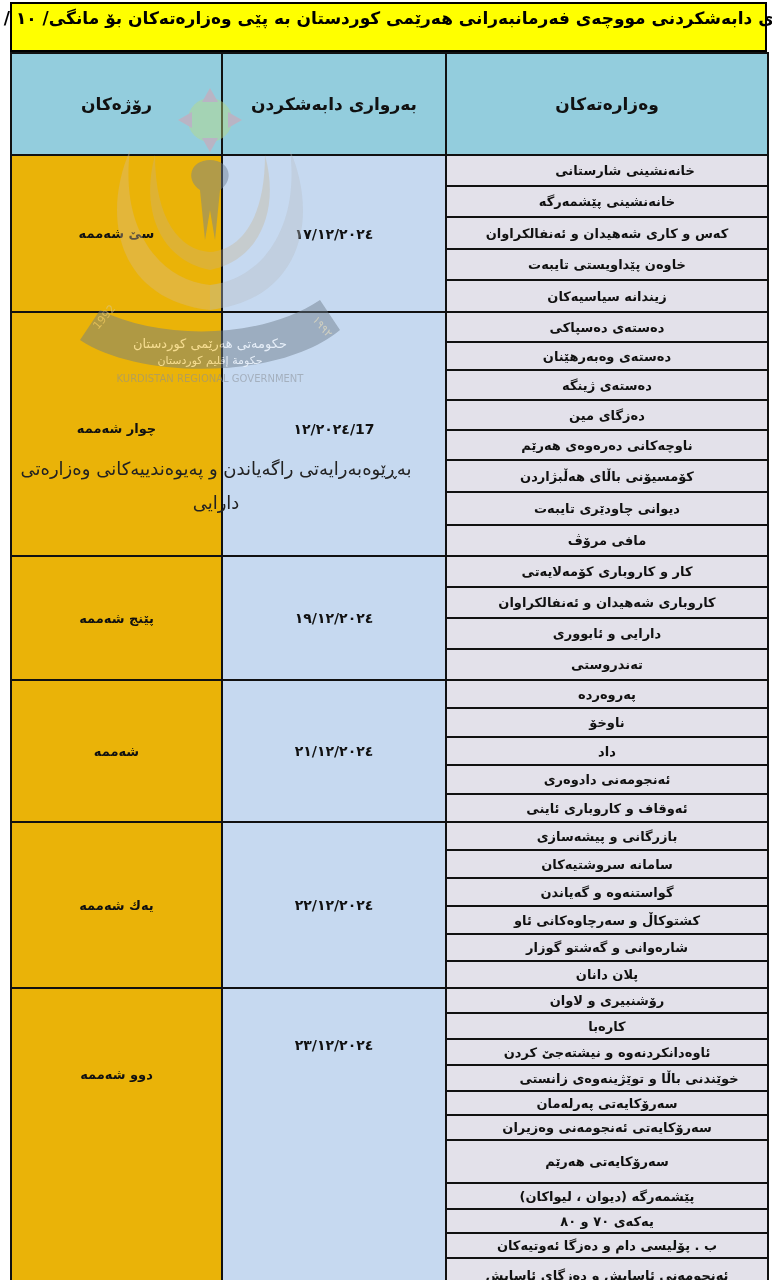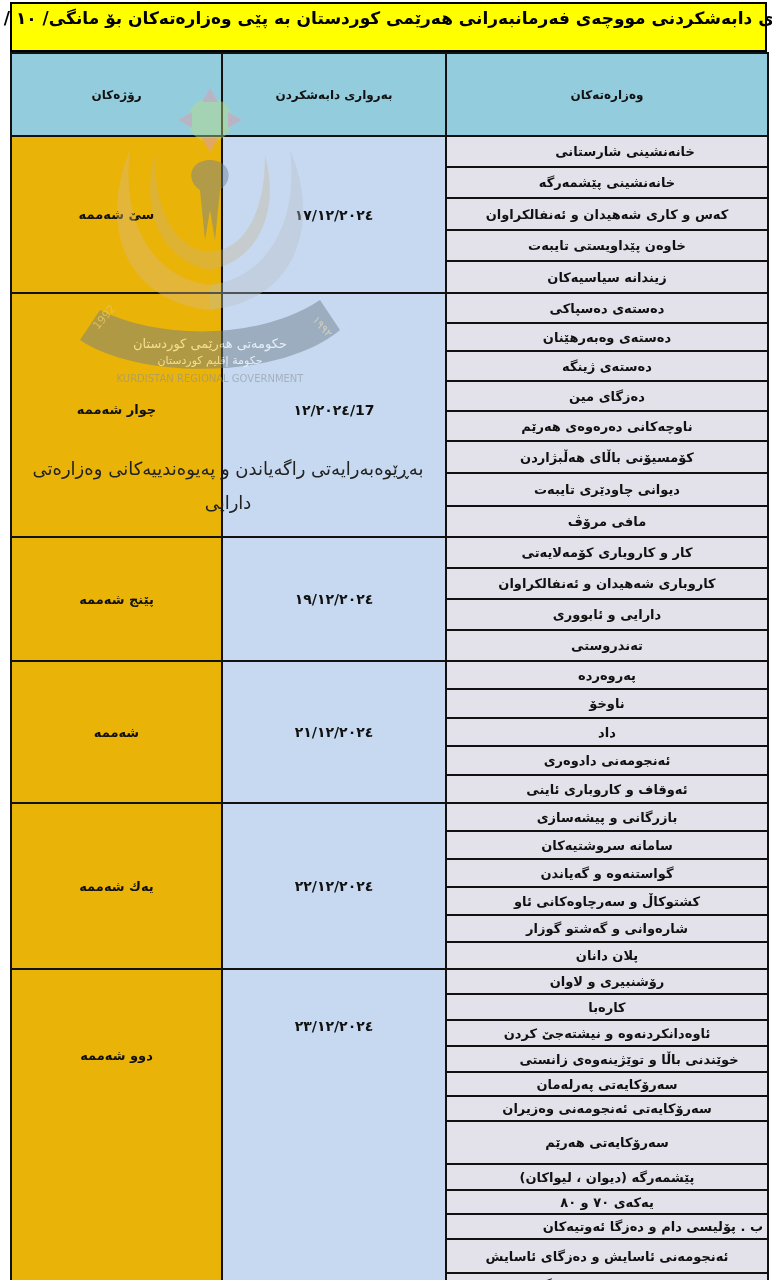--- a/index.html
+++ b/index.html
@@ -13,33 +13,33 @@
     font-family: "DejaVu Sans", sans-serif; font-weight: bold; font-size: 17px; color: #000;
     white-space: nowrap;
   }
   table.schedule {
     width: 757px; border-collapse: collapse; direction: rtl; table-layout: fixed;
   }
   table.schedule td, table.schedule th {
     border: 2px solid #111; text-align: center; vertical-align: middle; color: #111;
     font-family: "DejaVu Sans", sans-serif;
   }
-  th.hdr { background: #93CDDD; height: 83px; font-size: 12px; font-weight: bold; }
+  th.hdr { background: #93CDDD; height: 102px; font-size: 17px; font-weight: bold; }
   td.ministry { background: #E3E1EA; font-size: 13px; font-weight: bold; height: 30px; padding: 0 4px; white-space: nowrap; }
   td.date { background: #C6D9F0; font-size: 14px; font-weight: bold; letter-spacing: 2px; }
   td.day { background: #eab308; font-size: 13px; font-weight: bold; }
   col.c-min { width: 322px; }
   col.c-date { width: 224px; }
   col.c-day { width: 211px; }
 
   .watermark {
     position: absolute; left: 60px; top: 80px; width: 300px; height: 320px; pointer-events: none; opacity: 0.55;
   }
   .overlay-note {
-    position: absolute; left: 12px; top: 452px; width: 432px; text-align: center; direction: rtl;
+    position: absolute; left: 0; top: 452px; width: 432px; text-align: center; direction: rtl;
     font-family: "DejaVu Sans", sans-serif; font-size: 18px; line-height: 34px; color: #222;
   }
 </style>
 </head>
 <body>
 
 <div class="sheet">
   <div class="title-bar">خشتەی دابەشکردنی مووچەی فەرمانبەرانی هەرێمی کوردستان بە پێی وەزارەتەکان بۆ مانگی/ ١٠ / ٢٠٢٤</div>
 
   <table class="schedule">
@@ -173,21 +173,21 @@
         <tr>
           <td class="ministry" style="height: 43px;">سەرۆکایەتی هەرێم</td>
         </tr>
         <tr>
           <td class="ministry" style="height: 26px;">پێشمەرگە (دیوان ، لیواکان)</td>
         </tr>
         <tr>
           <td class="ministry" style="height: 24px;">یەکەی ٧٠ و ٨٠</td>
         </tr>
         <tr>
-          <td class="ministry" style="height: 25px; text-align: right;">ب . پۆلیسی دام و دەزگا ئەوتیەکان</td>
+          <td class="ministry" style="height: 25px;">ب . پۆلیسی دام و دەزگا ئەوتیەکان</td>
         </tr>
         <tr>
           <td class="ministry" style="height: 34px;">ئەنجومەنی ئاسایش و دەزگای ئاسایش</td>
         </tr>
         <tr>
           <td class="ministry" style="height: 25px;">هێزی زێرەڤانی و فەرماندەی بەرگری فریاکەوتن</td>
         </tr>
       </tbody>
   </table>
 </div>

